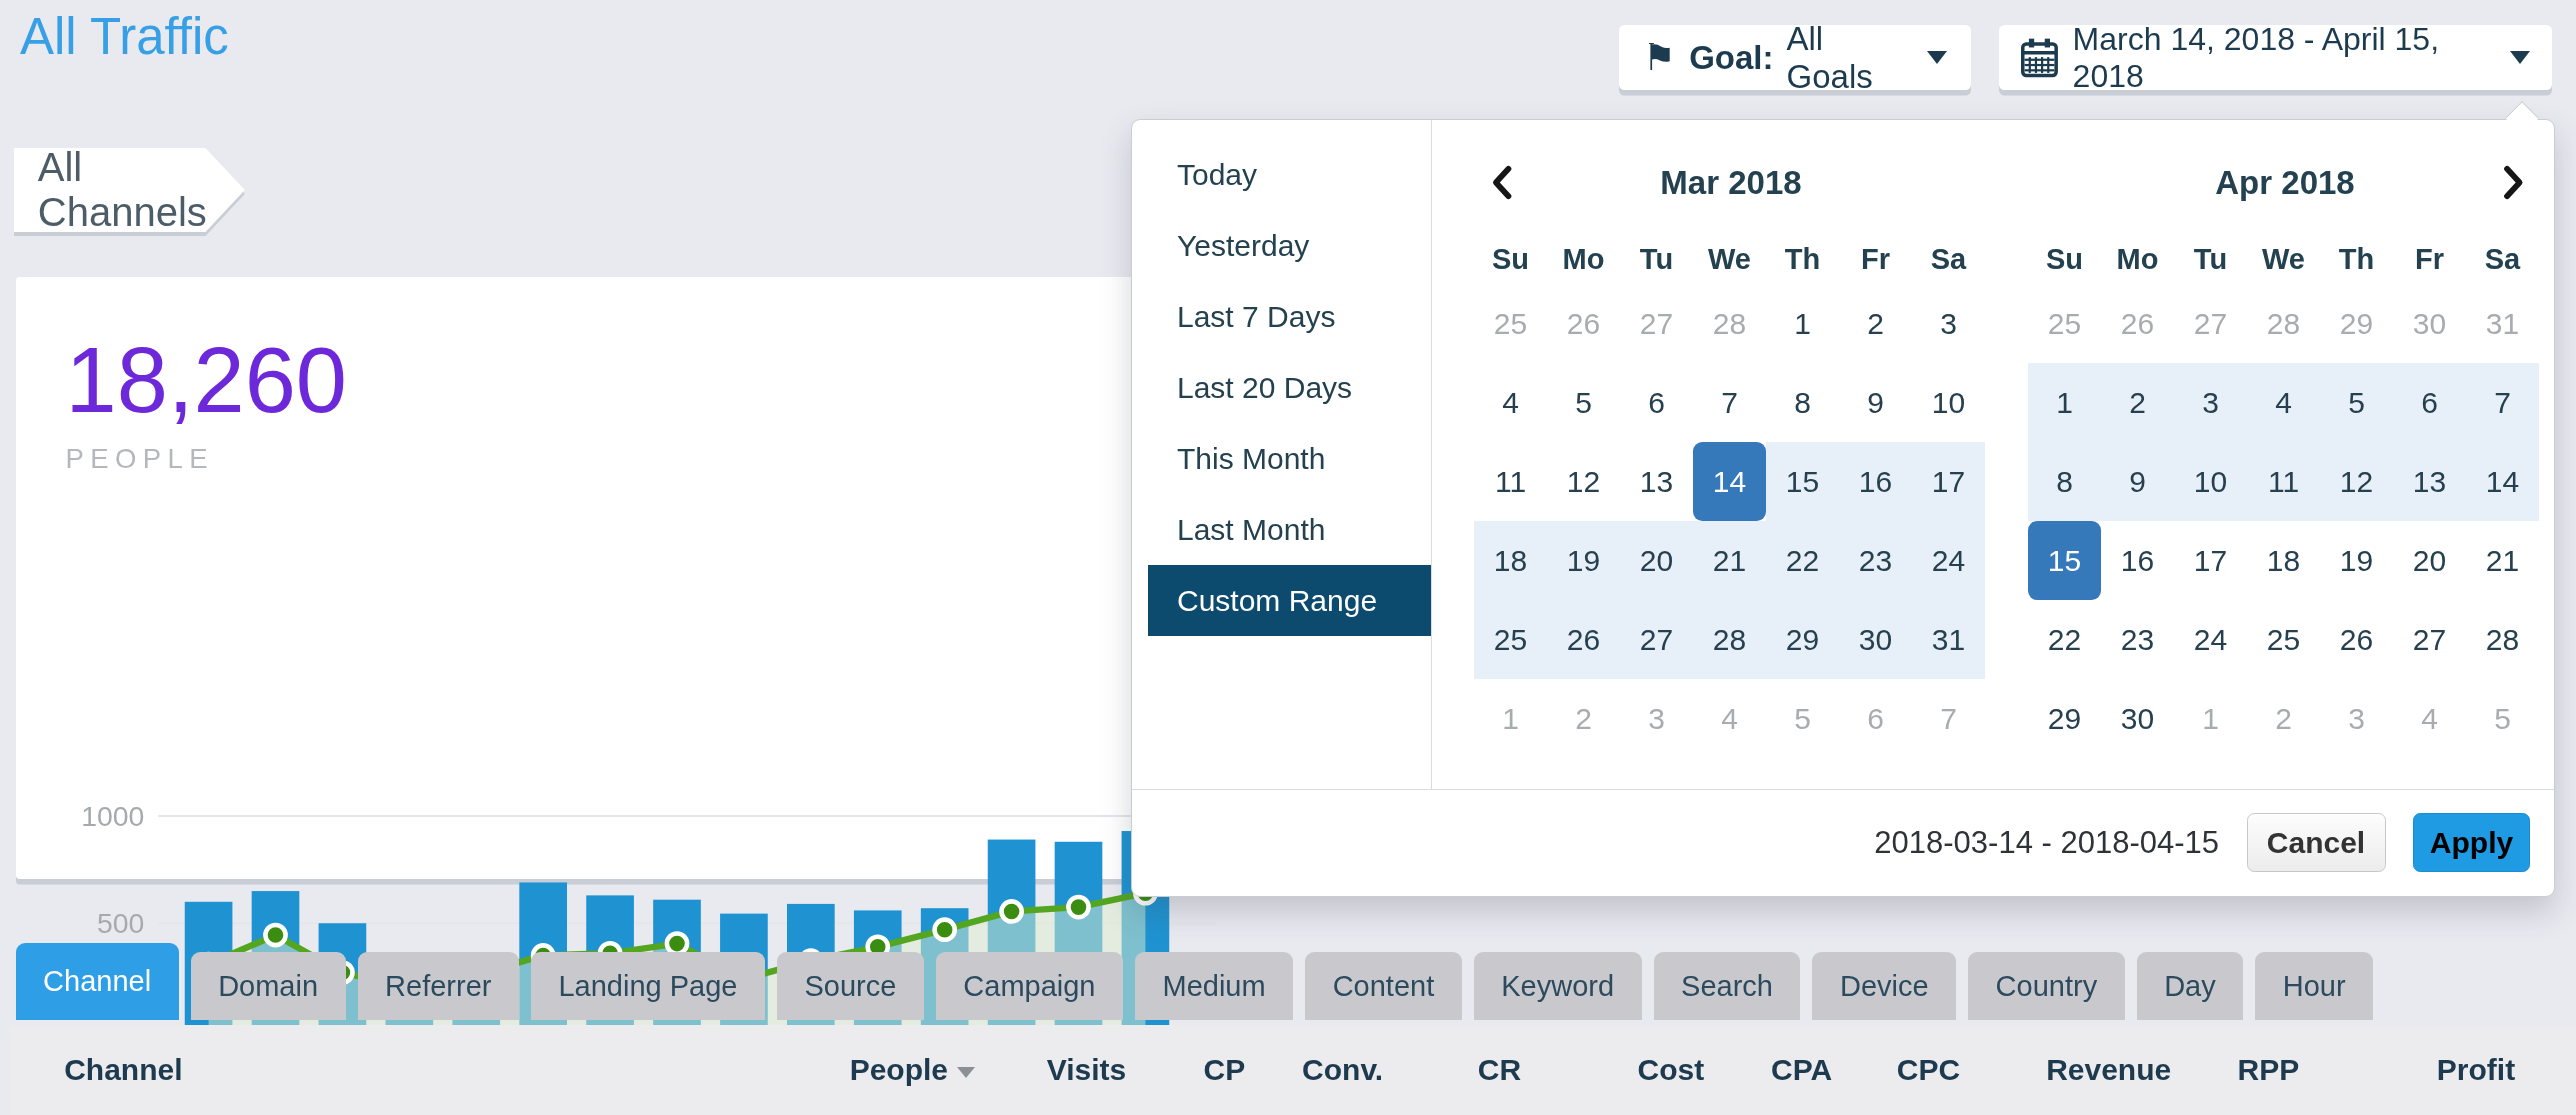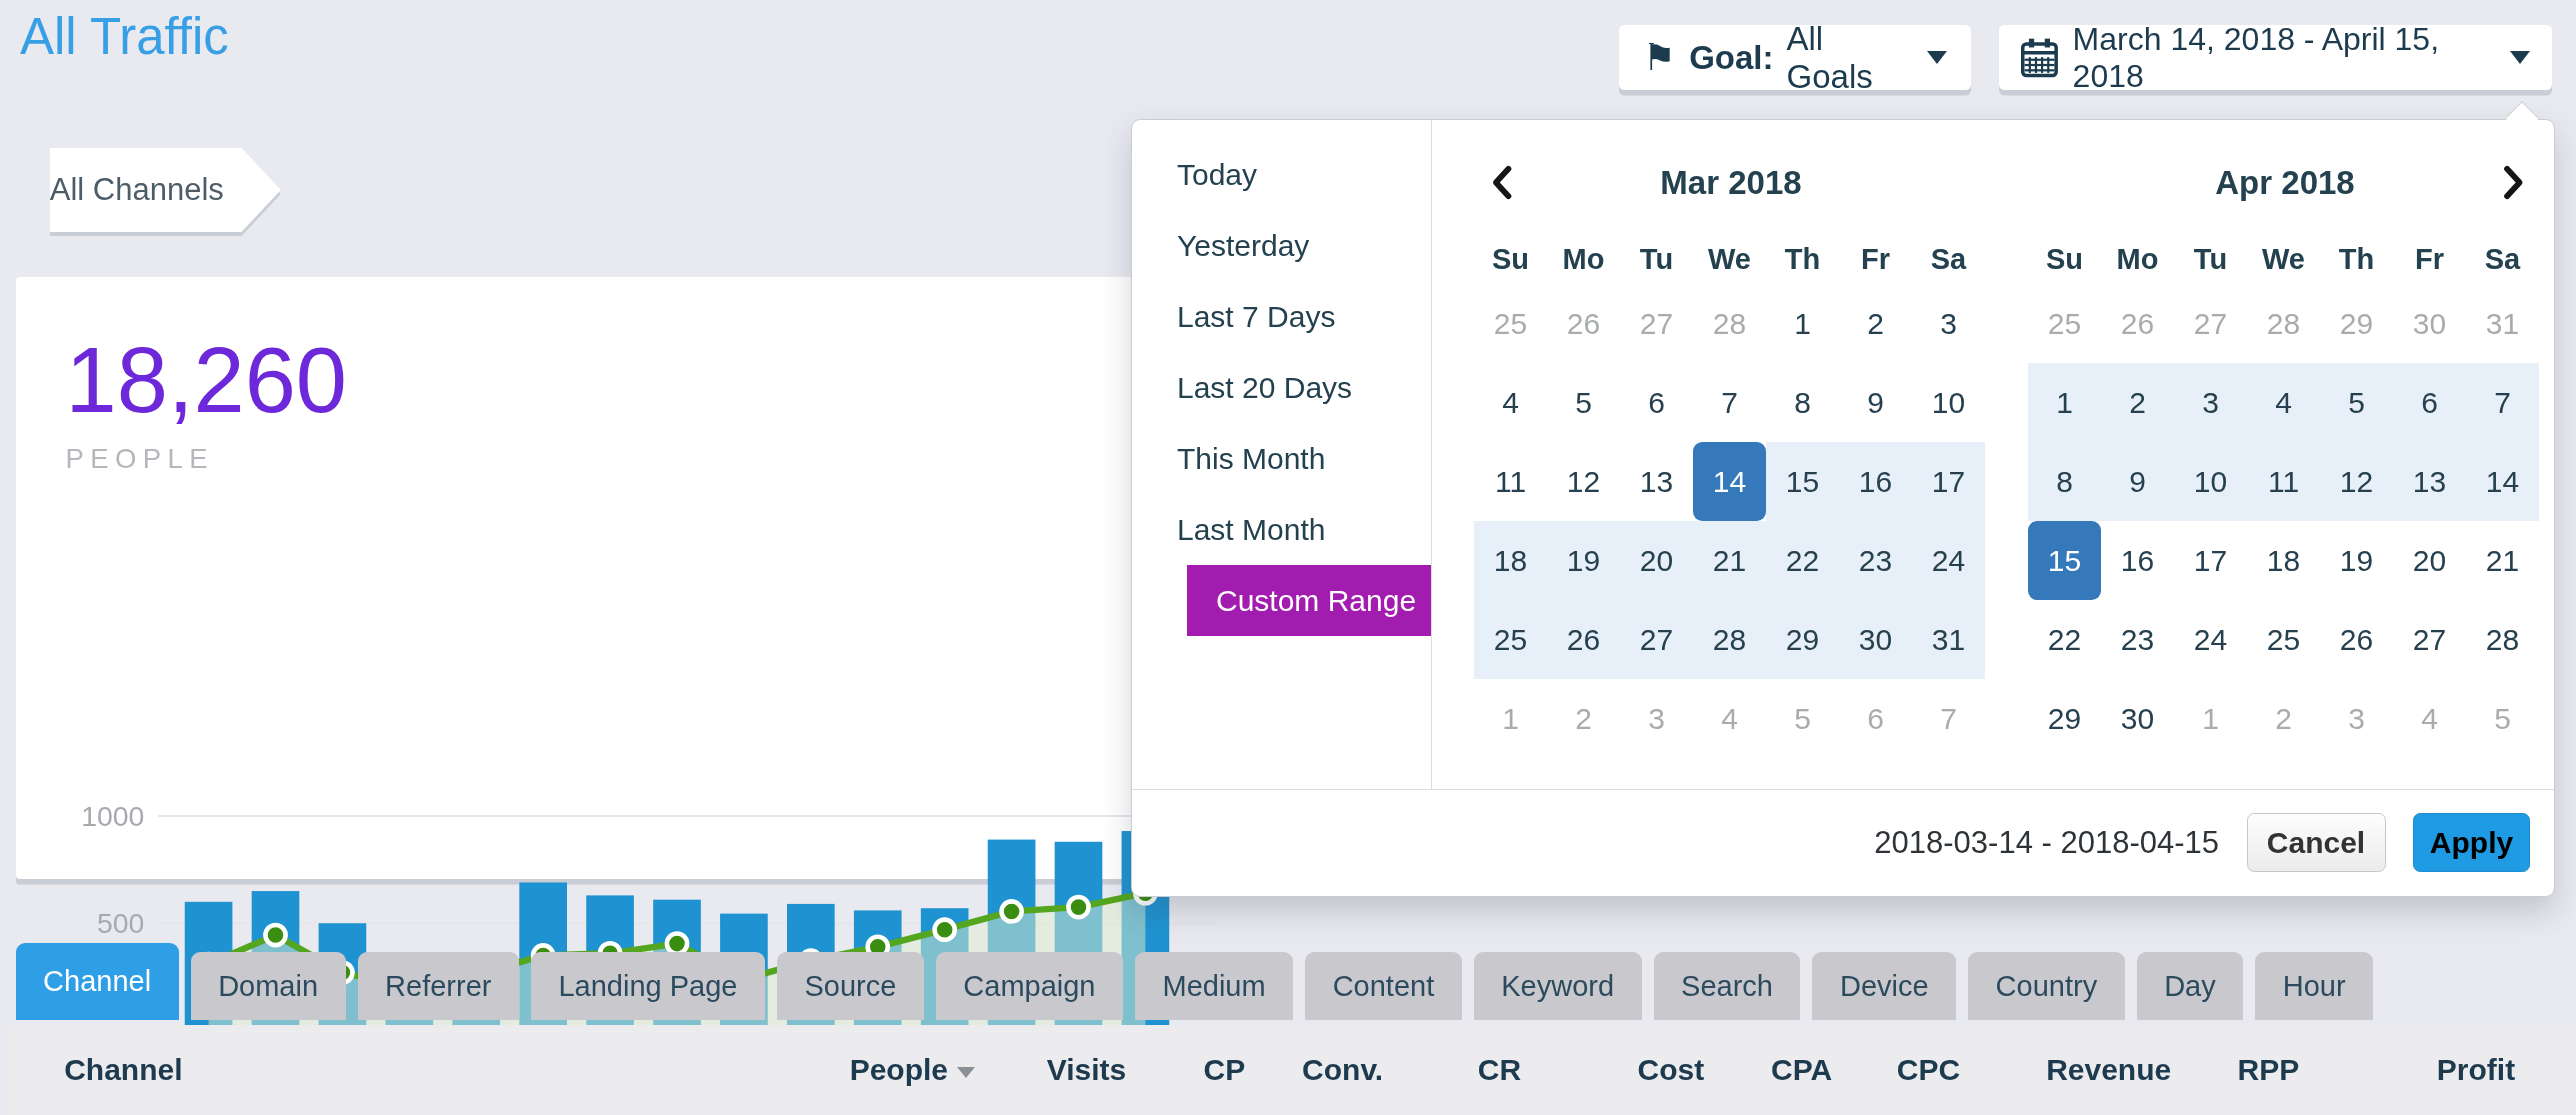--- a/index.html
+++ b/index.html
@@ -35,22 +35,22 @@
   .goal-btn .caret-down { margin-left: 5.5px; }
 
   
   .crumb {
     position: absolute; left: 13.8px; top: 148px; width: 231px; height: 84px;
     filter: drop-shadow(0 4.6px 0 rgba(185,189,198,0.65));
   }
   .crumb-shape {
     width: 100%; height: 100%; background: #fff;
     clip-path: polygon(0 0, 83% 0, 100% 50%, 83% 100%, 0 100%);
-    display: flex; align-items: center; 
-    font-size: 31px; color: #4c5d68; margin-left: 36px;
+    display: flex; align-items: center; padding-left: 24px;
+    font-size: 40px; color: #4c5d68;
   }
 
   
   .chart-card {
     position: absolute; left: 15.6px; top: 277px; width: 2539px; height: 602px;
     background: #fff; border-radius: 3.7px;
     box-shadow: 0 5.5px 0 rgba(185,189,198,0.65);
   }
   .stats { position: absolute; left: 50px; top: 57px; display: flex; gap: 87px; }
   .stat-num { font-size: 92px; line-height: 1.0; }
@@ -74,21 +74,21 @@
     transform: rotate(45deg);
   }
   .dp-menu {
     position: absolute; left: 16px; top: 0; width: 284px; height: 669px;
     border-right: 1.8px solid #dadde0; padding-top: 19px;
   }
   .menu-item {
     height: 71px; line-height: 71px; padding-left: 29px;
     font-size: 30px; color: #24414f; cursor: pointer; white-space: nowrap;
   }
-  .menu-item.active { background: #a21caf; color: #fff; margin-left: 39px; }
+  .menu-item.active { background: #0c4a6e; color: #fff; }
 
   .cal { position: absolute; top: 37px; width: 514px; }
   .cal.mar { left: 342px; }
   .cal.apr { left: 896px; }
   .cal-title-row { position: relative; height: 51px; display: flex; align-items: center; justify-content: center; }
   .cal-title { font-size: 33px; font-weight: 700; color: #24414f; }
   .cal-nav { position: absolute; top: 3.7px; width: 40px; height: 44px; cursor: pointer; display: flex; align-items: center; justify-content: center; }
   .cal-nav.prev { left: 9.2px; }
   .cal-nav.next { right: 9.2px; }
   .dow-row { margin-top: 26px; height: 50px; display: flex; }

